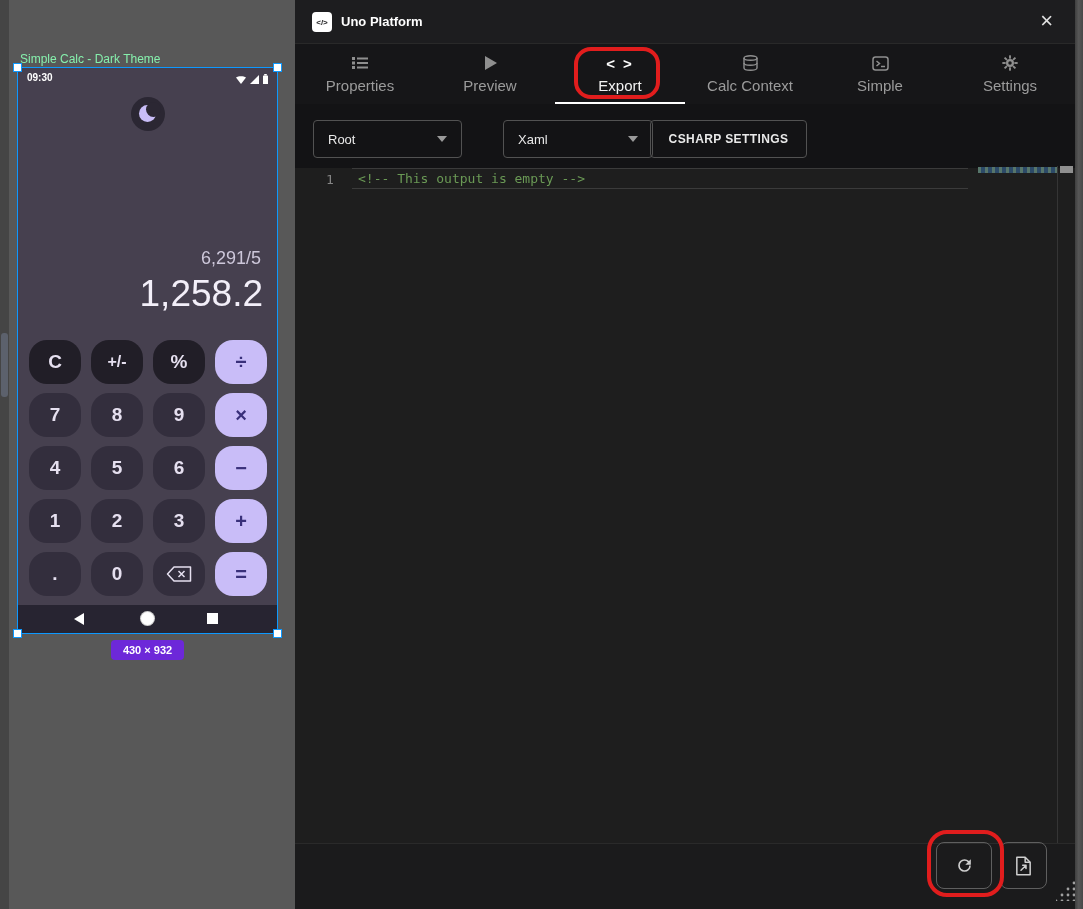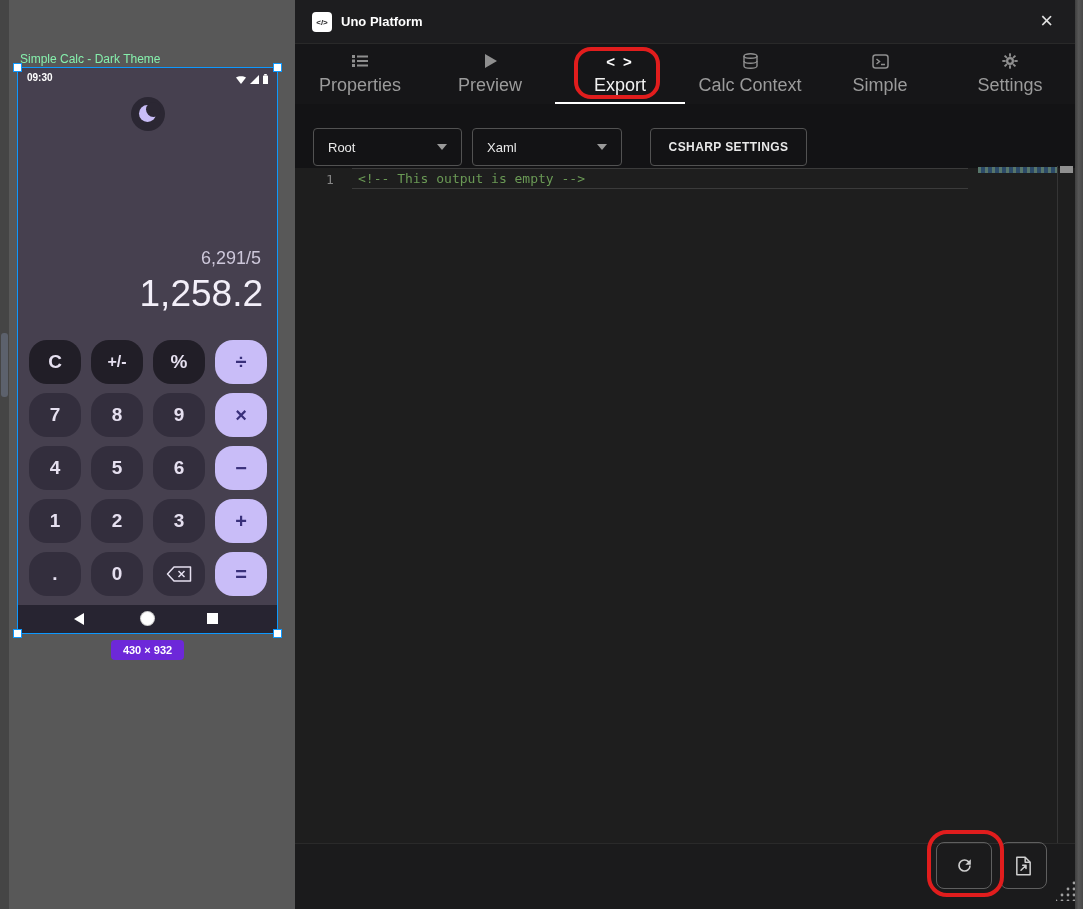--- a/index.html
+++ b/index.html
@@ -50,33 +50,33 @@
   }
   
   #panel { position:absolute; left:295px; top:0; width:788px; height:909px; background:#1e1e1e; }
   .panel-header { position:absolute; left:0; top:0; width:100%; height:44px; background:#1d1d1f; border-bottom:1px solid #292929; }
   .logo-box { position:absolute; left:17px; top:12px; width:20px; height:20px; background:#fff; border-radius:4px; display:flex; align-items:center; justify-content:center; font-size:8px; font-weight:bold; color:#1d1d1f; }
   .panel-title { position:absolute; left:46px; top:14px; font-size:13px; font-weight:bold; color:#fff; }
   .close-btn { position:absolute; right:30px; top:8px; font-size:22px; color:#e2e2e2; line-height:26px; cursor:default; }
   .tabbar { position:absolute; left:0; top:44px; width:780px; height:60px; background:#161618; display:flex; }
   .tab { flex:1; display:flex; flex-direction:column; align-items:center; justify-content:center; gap:5px; color:#9b9b9b; cursor:default; position:relative; }
   .tab .ticon { height:18px; display:flex; align-items:center; justify-content:center; color:#8f8f8f; font-size:15px; }
-  .tab .tlabel { font-size:18px; }
+  .tab .tlabel { font-size:15px; }
   .tab.active { color:#f2f2f2; }
   .tab.active .ticon { color:#fff; font-weight:bold; letter-spacing:2px; }
   .tab.active::after { content:""; position:absolute; left:0; right:0; bottom:0; height:2px; background:#fff; }
   .toolbar { position:absolute; left:0; top:104px; width:788px; height:64px; background:#131315; }
   .dropdown, .tool-btn {
     position:absolute; top:16px; height:38px; border:1px solid #525252; border-radius:4px;
-    color:#e9e9e9; font-size:13px; display:flex; align-items:center; background:transparent; cursor:default;margin-top:8px;
+    color:#e9e9e9; font-size:13px; display:flex; align-items:center; background:transparent; cursor:default;
   }
   .dropdown { padding:0 14px; justify-content:space-between; }
   .dd-caret { width:0; height:0; border-left:5px solid transparent; border-right:5px solid transparent; border-top:6px solid #9a9a9a; }
   .dd-root { left:18px; width:149px; }
-  .dd-format { left:177px; width:150px; }
+  .dd-format { left:208px; width:150px; }
   .tool-btn { left:355px; width:157px; justify-content:center; font-weight:bold; font-size:12px; letter-spacing:0.4px; }
   .editor { position:absolute; left:0; top:168px; width:788px; height:675px; background:#1e1e1e; font-family:"DejaVu Sans Mono","Liberation Mono",monospace; }
   .line-num { position:absolute; left:31px; top:4px; font-size:13px; color:#858585; }
   .line-highlight { position:absolute; left:57px; top:0; width:616px; height:21px; border-top:1px solid #3b3b3b; border-bottom:1px solid #3b3b3b; }
   .code-line { position:absolute; left:63px; top:3px; font-size:13px; color:#6a9955; white-space:pre; }
   .minimap-slider { position:absolute; left:683px; top:-1px; width:79px; height:6px;
     background:repeating-linear-gradient(90deg,#57766b 0 3px,#2c4a68 3px 7px); background-color:#2c4a68; }
   .editor-divider { position:absolute; left:762px; top:-2px; width:1px; height:677px; background:#353535; }
   .scroll-thumb { position:absolute; left:765px; top:-2px; width:13px; height:7px; background:#8f8f8f; }
   .panel-footer { position:absolute; left:0; top:843px; width:788px; height:66px; background:#1b1b1c; border-top:1px solid #2a2a2a; }

